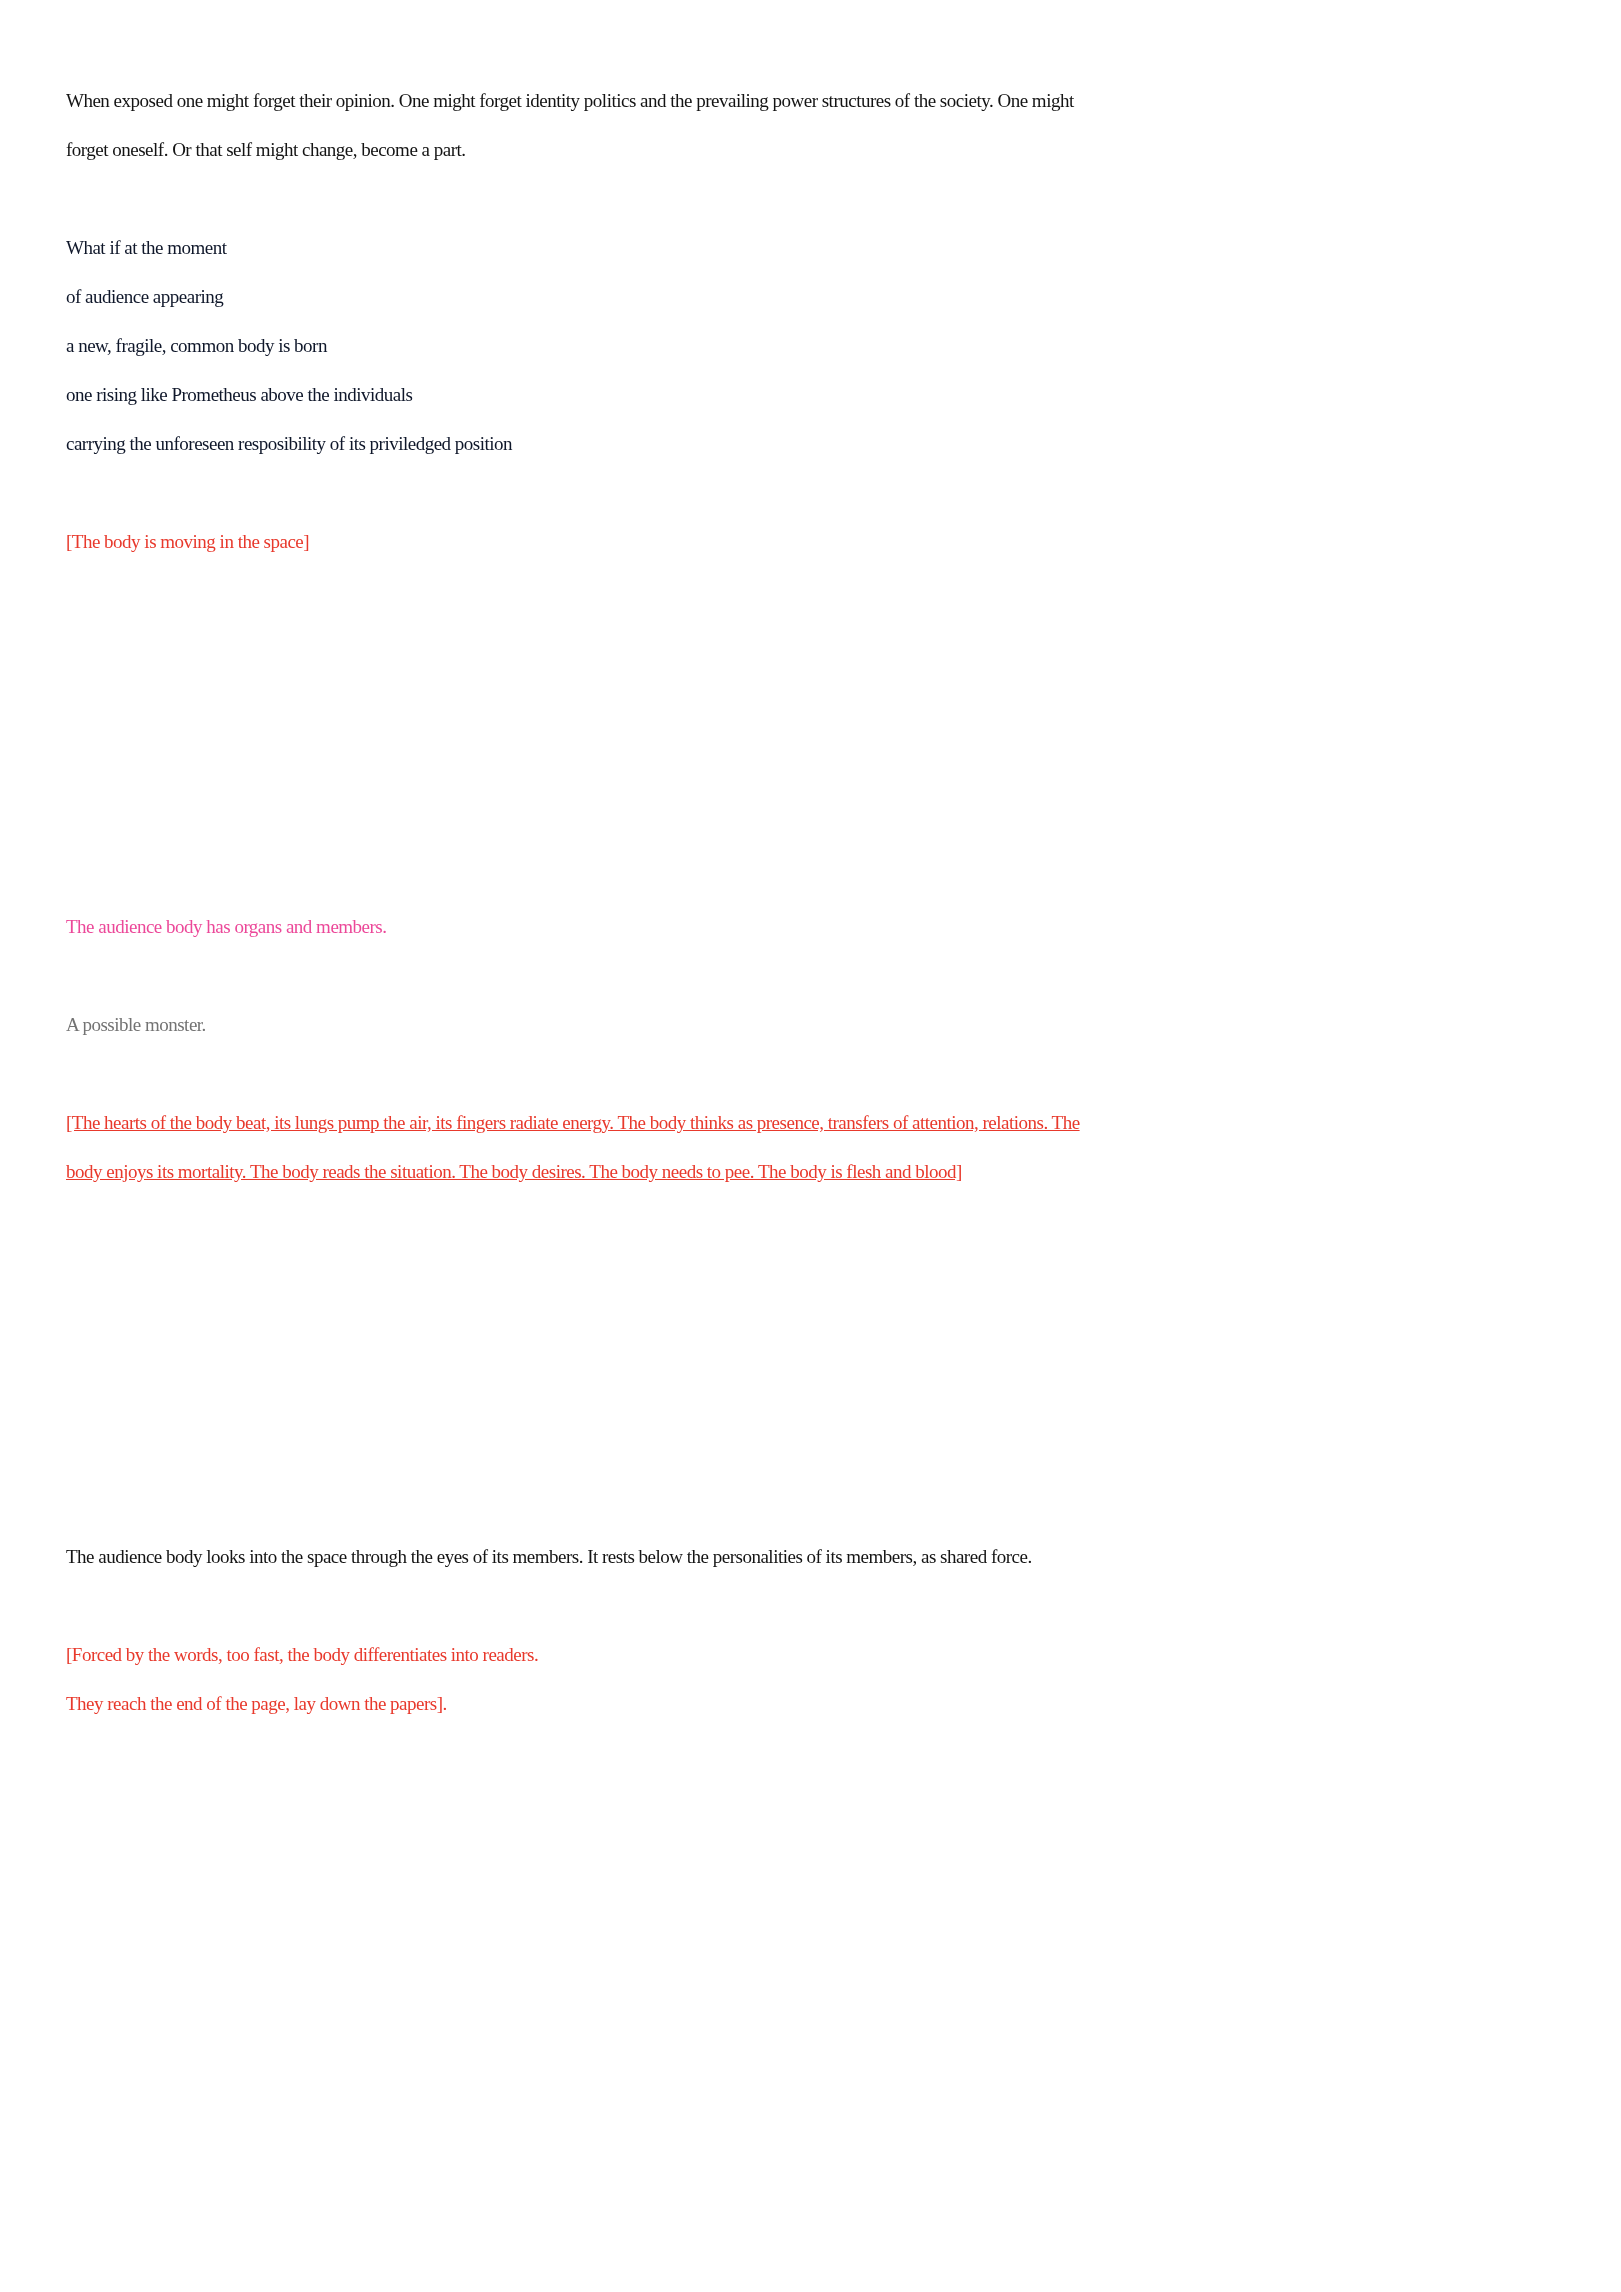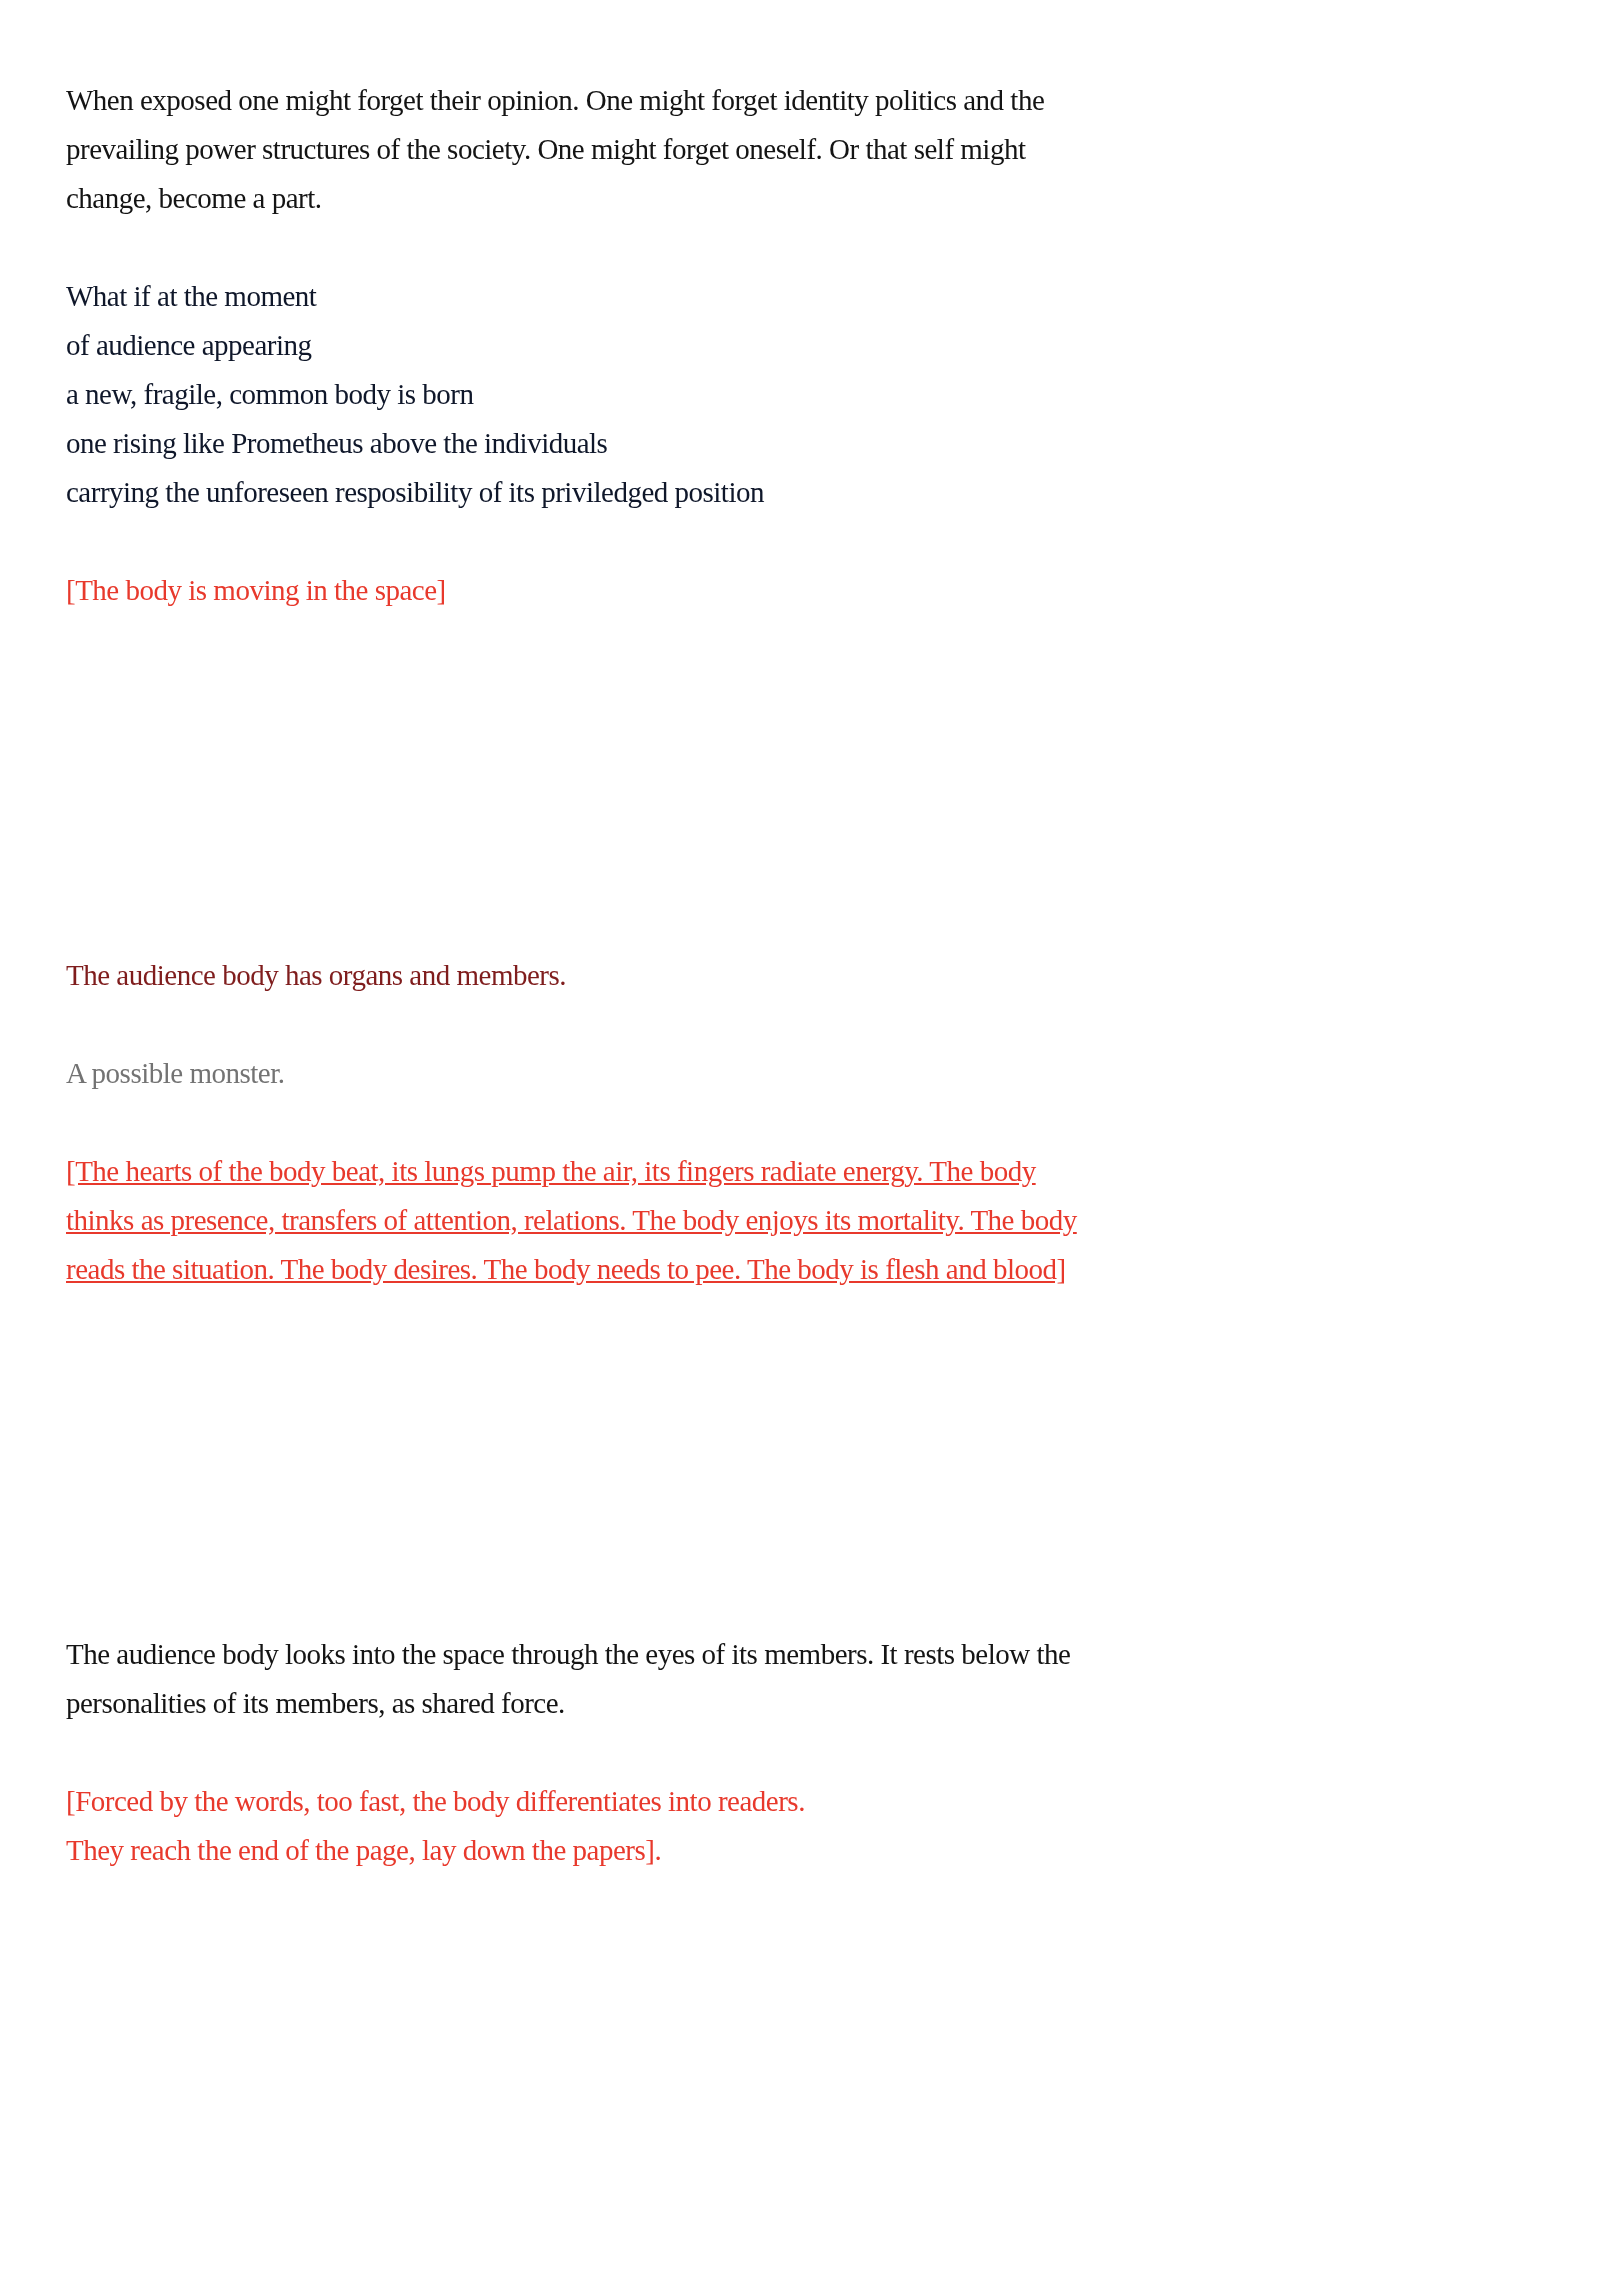--- a/index.html
+++ b/index.html
@@ -15,21 +15,21 @@
     box-sizing: border-box;
     padding: 76px 0 0 66px;
     font-family: "Liberation Serif", "DejaVu Serif", serif;
     overflow: hidden;
   }
   .text-column {
     width: 1039px;
   }
   .block {
     margin: 0;
-    font-size: 29px;
+    font-size: 19px;
     line-height: 49px;
     letter-spacing: -0.5px;
     white-space: pre-line;
     color: #141414;
   }
   .block.red {
     color: #e8392c;
   }
   .gap-first  { margin-top: 0; }
   .gap-normal { margin-top: 49px; }
@@ -40,21 +40,21 @@
 
 <div class="page">
   <div class="text-column">
       <p class="block black gap-first" style="color: rgb(20, 20, 20);">When exposed one might forget their opinion. One might forget identity politics and the prevailing power structures of the society. One might forget oneself. Or that self might change, become a part.</p>
       <p class="block black gap-normal" style="color: #0f172a;">What if at the moment
 of audience appearing
 a new, fragile, common body is born
 one rising like Prometheus above the individuals
 carrying the unforeseen resposibility of its priviledged position</p>
       <p class="block red gap-normal" style="color: rgb(232, 57, 44);">[The body is moving in the space]</p>
-      <p class="block black gap-big" style="color: #7f1d1d;">The audience body has organs and members.</p>
+      <p class="block black gap-big" style="color: #ec4899;">The audience body has organs and members.</p>
       <p class="block black gap-normal" style="color: #737373;">A possible monster.</p>
       <p class="block red gap-normal" style="color: rgb(232, 57, 44); text-decoration: underline;">[The hearts of the body beat, its lungs pump the air, its fingers radiate energy. The body thinks as presence, transfers of attention, relations. The body enjoys its mortality. The body reads the situation. The body desires. The body needs to pee. The body is flesh and blood]</p>
       <p class="block black gap-big" style="color: rgb(20, 20, 20);">The audience body looks into the space through the eyes of its members. It rests below the personalities of its members, as shared force.</p>
       <p class="block red gap-normal" style="color: rgb(232, 57, 44);">[Forced by the words, too fast, the body differentiates into readers.
 They reach the end of the page, lay down the papers].</p>
     </div>
 </div>
 
 
 </body></html>

